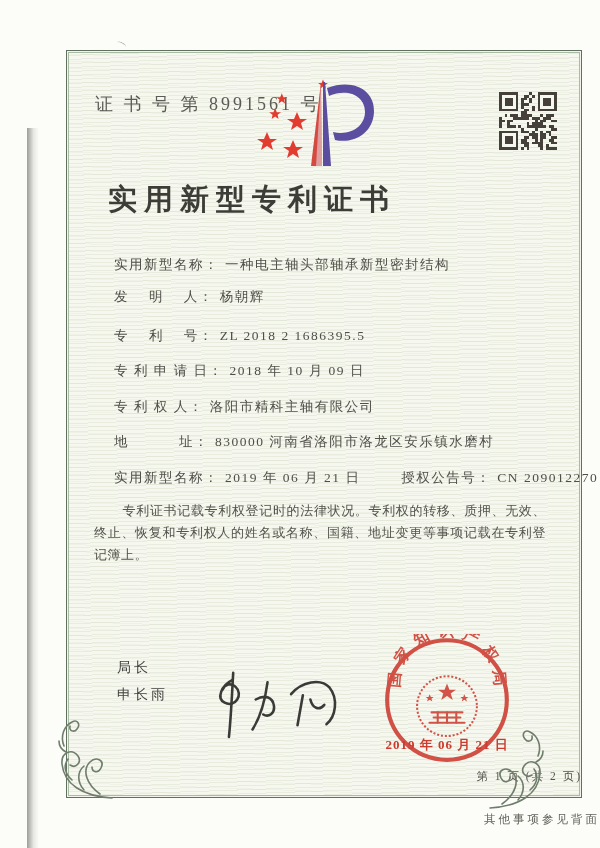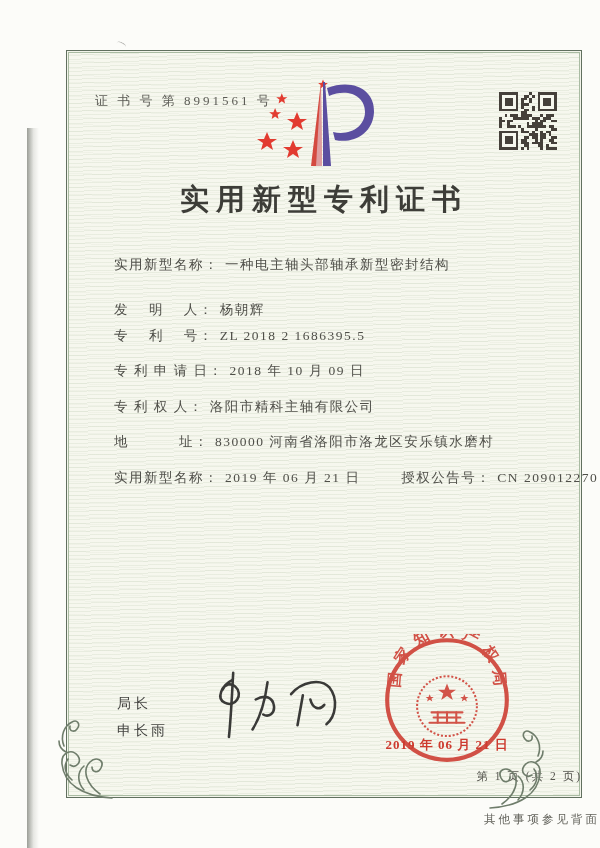--- a/index.html
+++ b/index.html
@@ -18,38 +18,38 @@
 
   
   .frame { position:absolute; left:66px; top:50px; width:516px; height:748px;
     border:1px solid #61705f;
     box-shadow: inset 0 0 0 1px #f2f4ea, inset 0 0 0 2px #a9bba2;
     background:
       repeating-linear-gradient(178deg, rgba(140,165,125,.13) 0 1px, rgba(0,0,0,0) 1px 4px),
       repeating-linear-gradient(2deg, rgba(150,170,135,.07) 0 1px, rgba(0,0,0,0) 1px 7px),
       #f6f7ee;
   }
-  .cert-no { position:absolute; left:95px; top:92px; font-size:13px; letter-spacing:3px; color:#5b5b55; }
+  .cert-no { position:absolute; left:95px; top:92px; font-size:18px; letter-spacing:3px; color:#5b5b55; }
 
   .logo { position:absolute; left:253px; top:74px; width:134px; height:98px; }
   .qr { position:absolute; left:499px; top:92px; width:58px; height:58px; }
 
-  .title { position:absolute; left:66px; top:180px; width:516px; text-align:center;
-    font-size:29px; font-weight:bold; letter-spacing:7px; color:#3d3d38; }
+  .title { position:absolute; left:66px; top:180px; width:516px; text-align:left;
+    font-size:29px; font-weight:bold; letter-spacing:7px; color:#3d3d38;padding-left:42px; }
 
   .row { position:absolute; left:114px; width:440px; font-size:13.5px; letter-spacing:1.5px;
     color:#4f4f49; white-space:nowrap; }
   .row .val { margin-left:6px; }
   .grant-pair2 { margin-left:36px; }
 
   .body-text { position:absolute; left:94px; top:500px; width:452px;
     font-size:13px; line-height:22px; color:#53534d; text-align:justify; letter-spacing:.5px; }
   .body-text p { text-indent:2.2em; }
 
-  .sig-labels { position:absolute; left:117px; top:690px; font-size:14px; letter-spacing:3px;
+  .sig-labels { position:absolute; left:117px; top:654px; font-size:14px; letter-spacing:3px;
     color:#434340; line-height:27px; }
   .signature { position:absolute; left:200px; top:668px; width:150px; height:78px; }
 
   .seal { position:absolute; left:381px; top:634px; width:132px; height:132px; opacity:.93; }
   .seal-date { position:absolute; left:372px; top:736px; width:150px; text-align:center;
     font-size:13px; letter-spacing:1px; color:#cd3a2e; font-weight:bold; }
 
   .page-num { position:absolute; left:66px; top:769px; width:516px; text-align:right;
     font-size:11.5px; letter-spacing:2px; color:#56564f; }
   .back-note { position:absolute; left:0; top:812px; width:600px; text-align:right;
@@ -222,41 +222,42 @@
     <rect x="0" y="14" width="7" height="7" fill="#45403a"></rect>
     <rect x="1" y="15" width="5" height="5" fill="#f6f7ee"></rect>
     <rect x="2" y="16" width="3" height="3" fill="#45403a"></rect>
   </svg>
 
 <div class="title">实用新型专利证书</div>
 
 <div class="row" style="top:256px">
   <span>实用新型名称：</span><span class="val">一种电主轴头部轴承新型密封结构</span>
 </div>
-<div class="row" style="top:301px">
+<div class="row" style="top:288px">
   <span>发　 明　 人：</span><span class="val">杨朝辉</span>
 </div>
 <div class="row" style="top:327px">
   <span>专　 利　 号：</span><span class="val">ZL 2018 2 1686395.5</span>
 </div>
 <div class="row" style="top:362px">
   <span>专 利 申 请 日：</span><span class="val">2018 年 10 月 09 日</span>
 </div>
 <div class="row" style="top:398px">
   <span>专 利 权 人：</span><span class="val">洛阳市精科主轴有限公司</span>
 </div>
 <div class="row" style="top:433px">
   <span>地　　　 址：</span><span class="val">830000 河南省洛阳市洛龙区安乐镇水磨村</span>
 </div>
 <div class="row" style="top:469px">
   <span>实用新型名称：</span><span class="val">2019 年 06 月 21 日</span>
   <span class="grant-pair2">授权公告号：</span><span class="val">CN 209012270 U</span>
 </div>
 
 <div class="body-text">
+  <p>专利证书记载专利权登记时的法律状况。专利权的转移、质押、无效、终止、恢复和专利权人的姓名或名称、国籍、地址变更等事项记载在专利登记簿上。</p>
 </div>
 
 <div class="sig-labels">
   <div>局长</div>
   <div>申长雨</div>
 </div>
 
 <svg class="signature" viewBox="0 0 140 70">
   <g fill="none" stroke="#3a3a38" stroke-width="2.4" stroke-linecap="round">
     <path d="M30,10 C20,15 15,27 23,31 C33,36 41,23 33,16 C29,12 23,14 21,19"></path>

